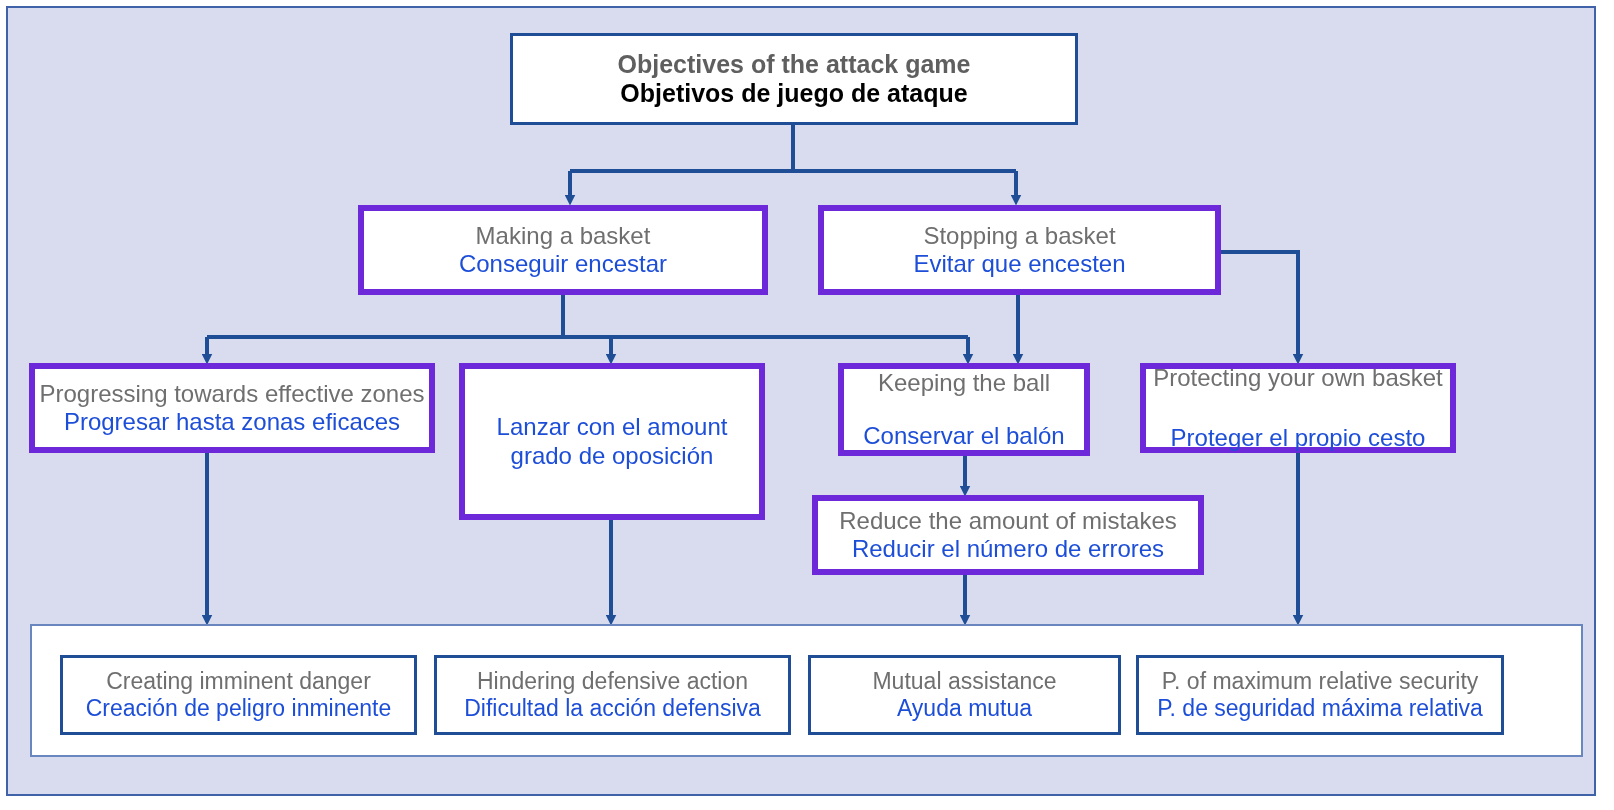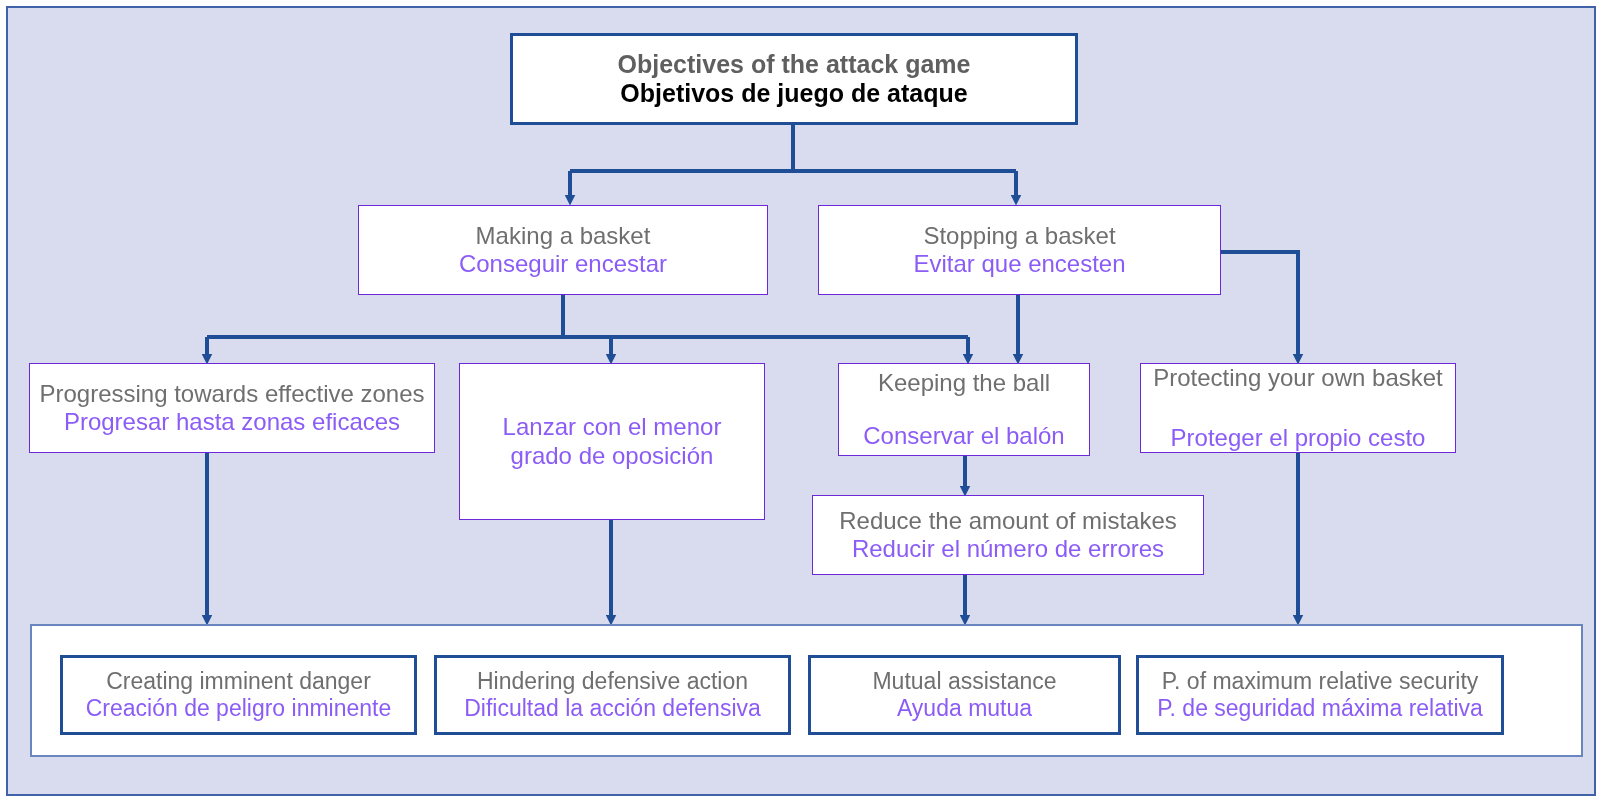--- a/index.html
+++ b/index.html
@@ -45,34 +45,34 @@
     align-items: center;
     justify-content: center;
     text-align: center;
     line-height: 1.18;
   }
   .node .en {
     color: #6f6f6f;
     display: block;
   }
   .node .es {
-    color: #8b5cf6;
+    color: #1d4ed8;
     display: block;
   }
   
   .n-title {
     border: 3px solid #1f4e96;
     font-weight: bold;
     font-size: 25px;
   }
   .n-title .en { color: #5f5f5f; }
   .n-title .es { color: #000000; }
   
   .n-mid {
-    border: 1px solid #6d28d9;
+    border: 6px solid #6d28d9;
     font-size: 24px;
   }
   
   .bottom-band {
     position: absolute;
     background: #ffffff;
     border: 2px solid #6a86be;
     box-sizing: border-box;
   }
   
@@ -134,21 +134,21 @@
     <span class="en">Stopping a basket</span>
     <span class="es">Evitar que encesten</span>
   </div>
 
   <div class="node n-mid" style="left:29px; top:363px; width:406px; height:90px;text-align:right;">
     <span class="en">Progressing towards effective zones</span>
     <span class="es">Progresar hasta zonas eficaces</span>
   </div>
 
   <div class="node n-mid" style="left:459px; top:363px; width:306px; height:157px; white-space:pre-line;">
-    <span class="es">Lanzar con el menor
+    <span class="es">Lanzar con el amount
 grado de oposición</span>
   </div>
 
   <div class="node n-mid" style="left:838px; top:363px; width:252px; height:93px;gap:24px;">
     <span class="en">Keeping the ball</span>
     <span class="es">Conservar el balón</span>
   </div>
 
   <div class="node n-mid" style="left:1140px; top:363px; width:316px; height:90px;gap:32px;">
     <span class="en">Protecting your own basket</span>

